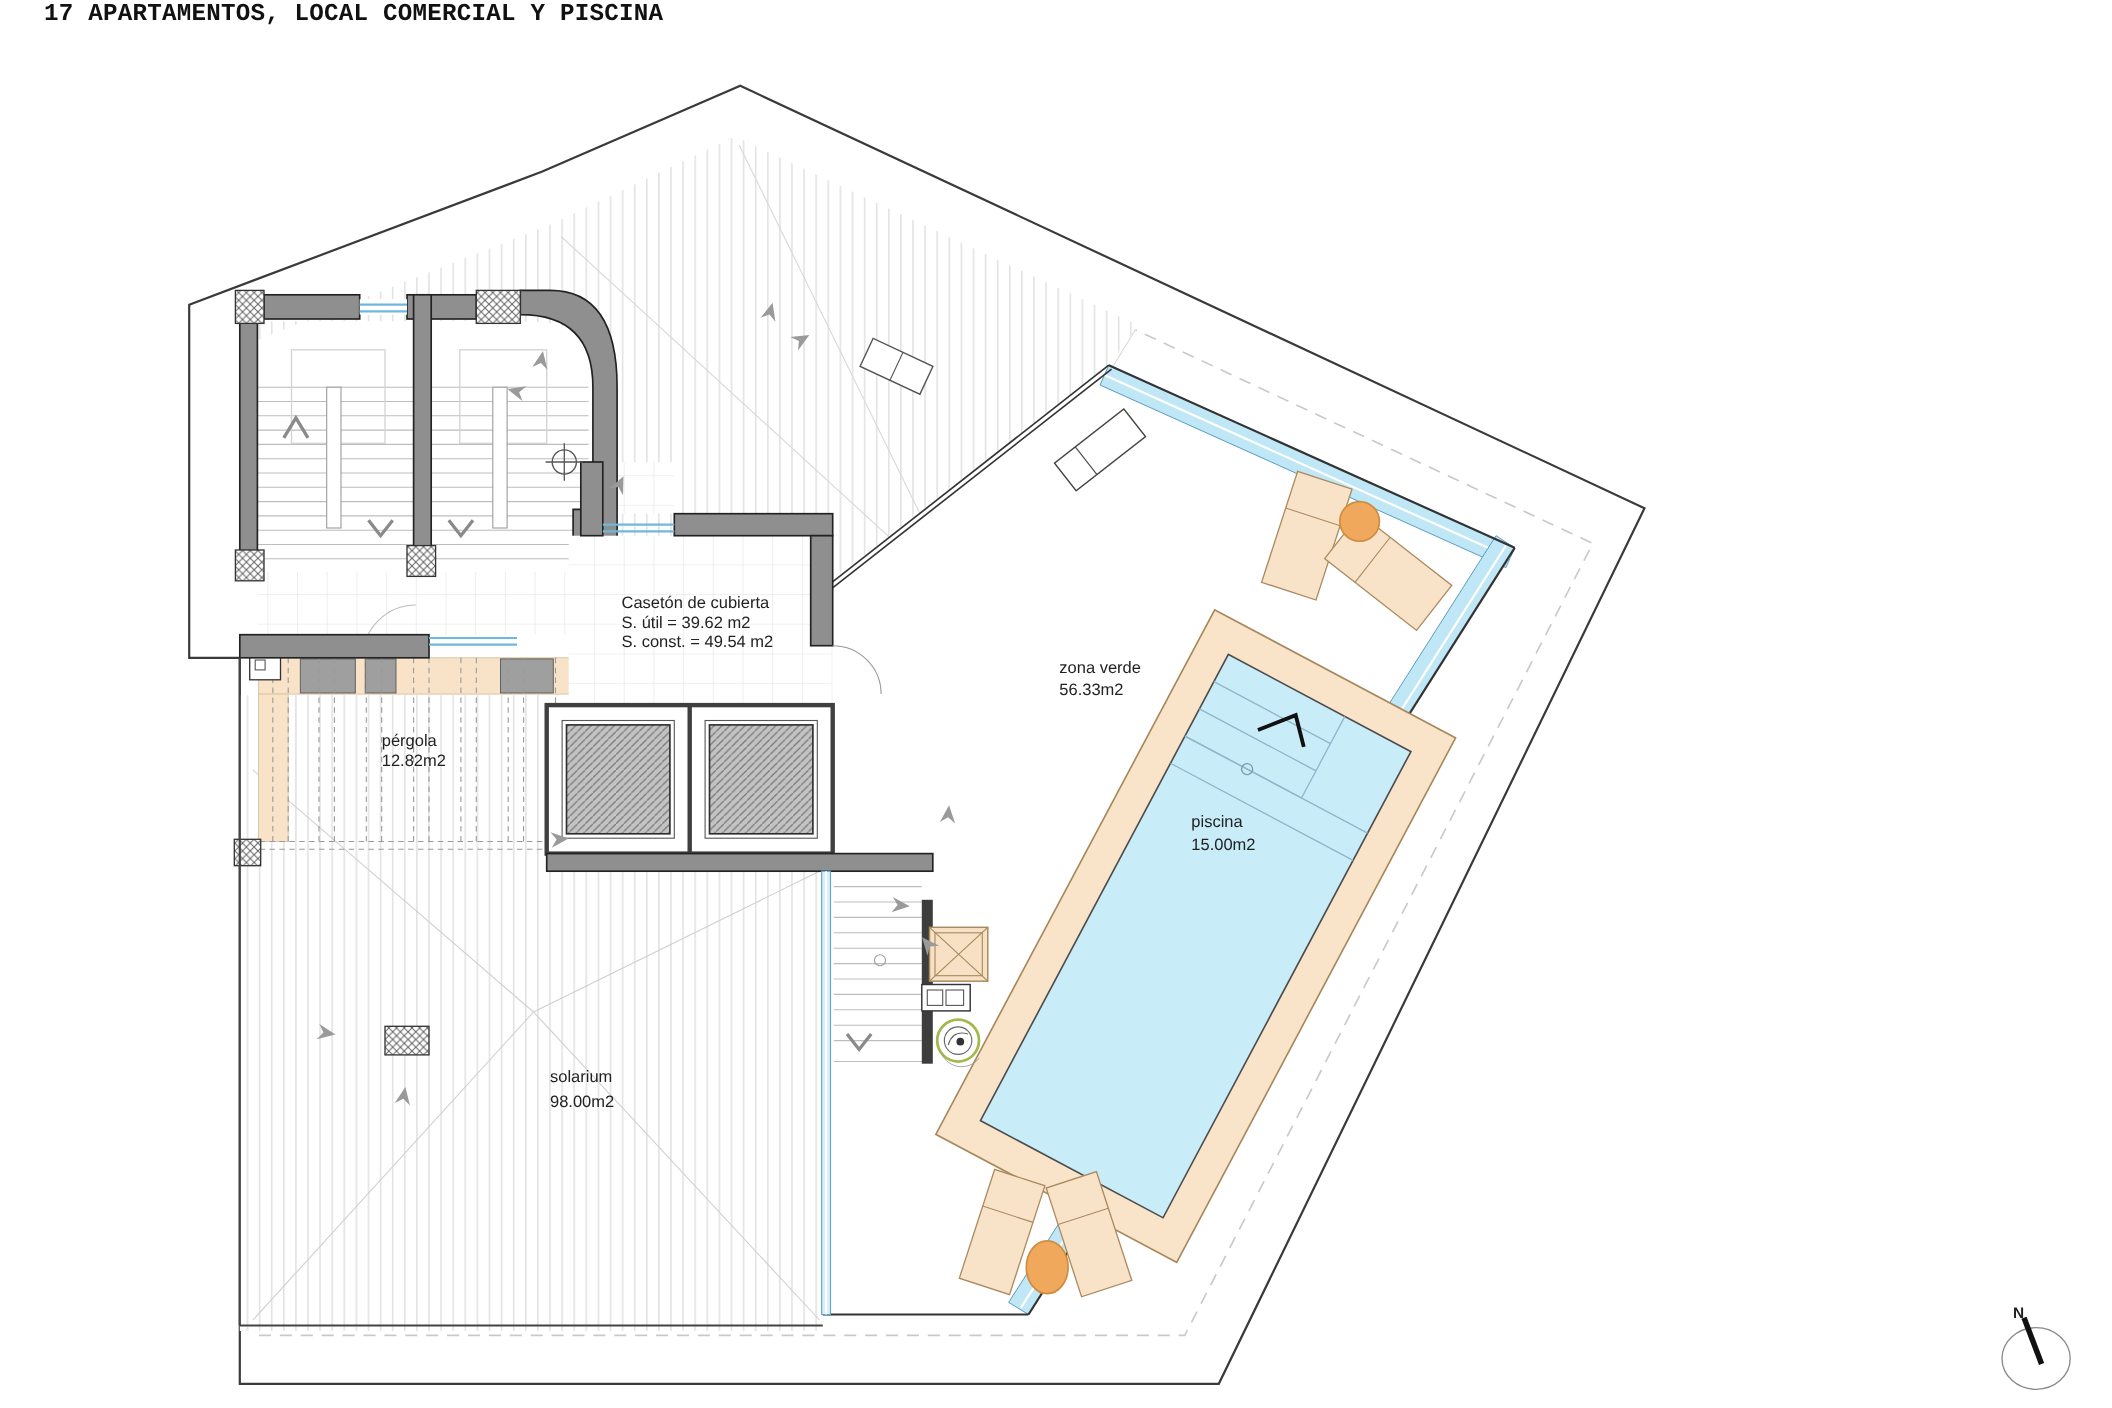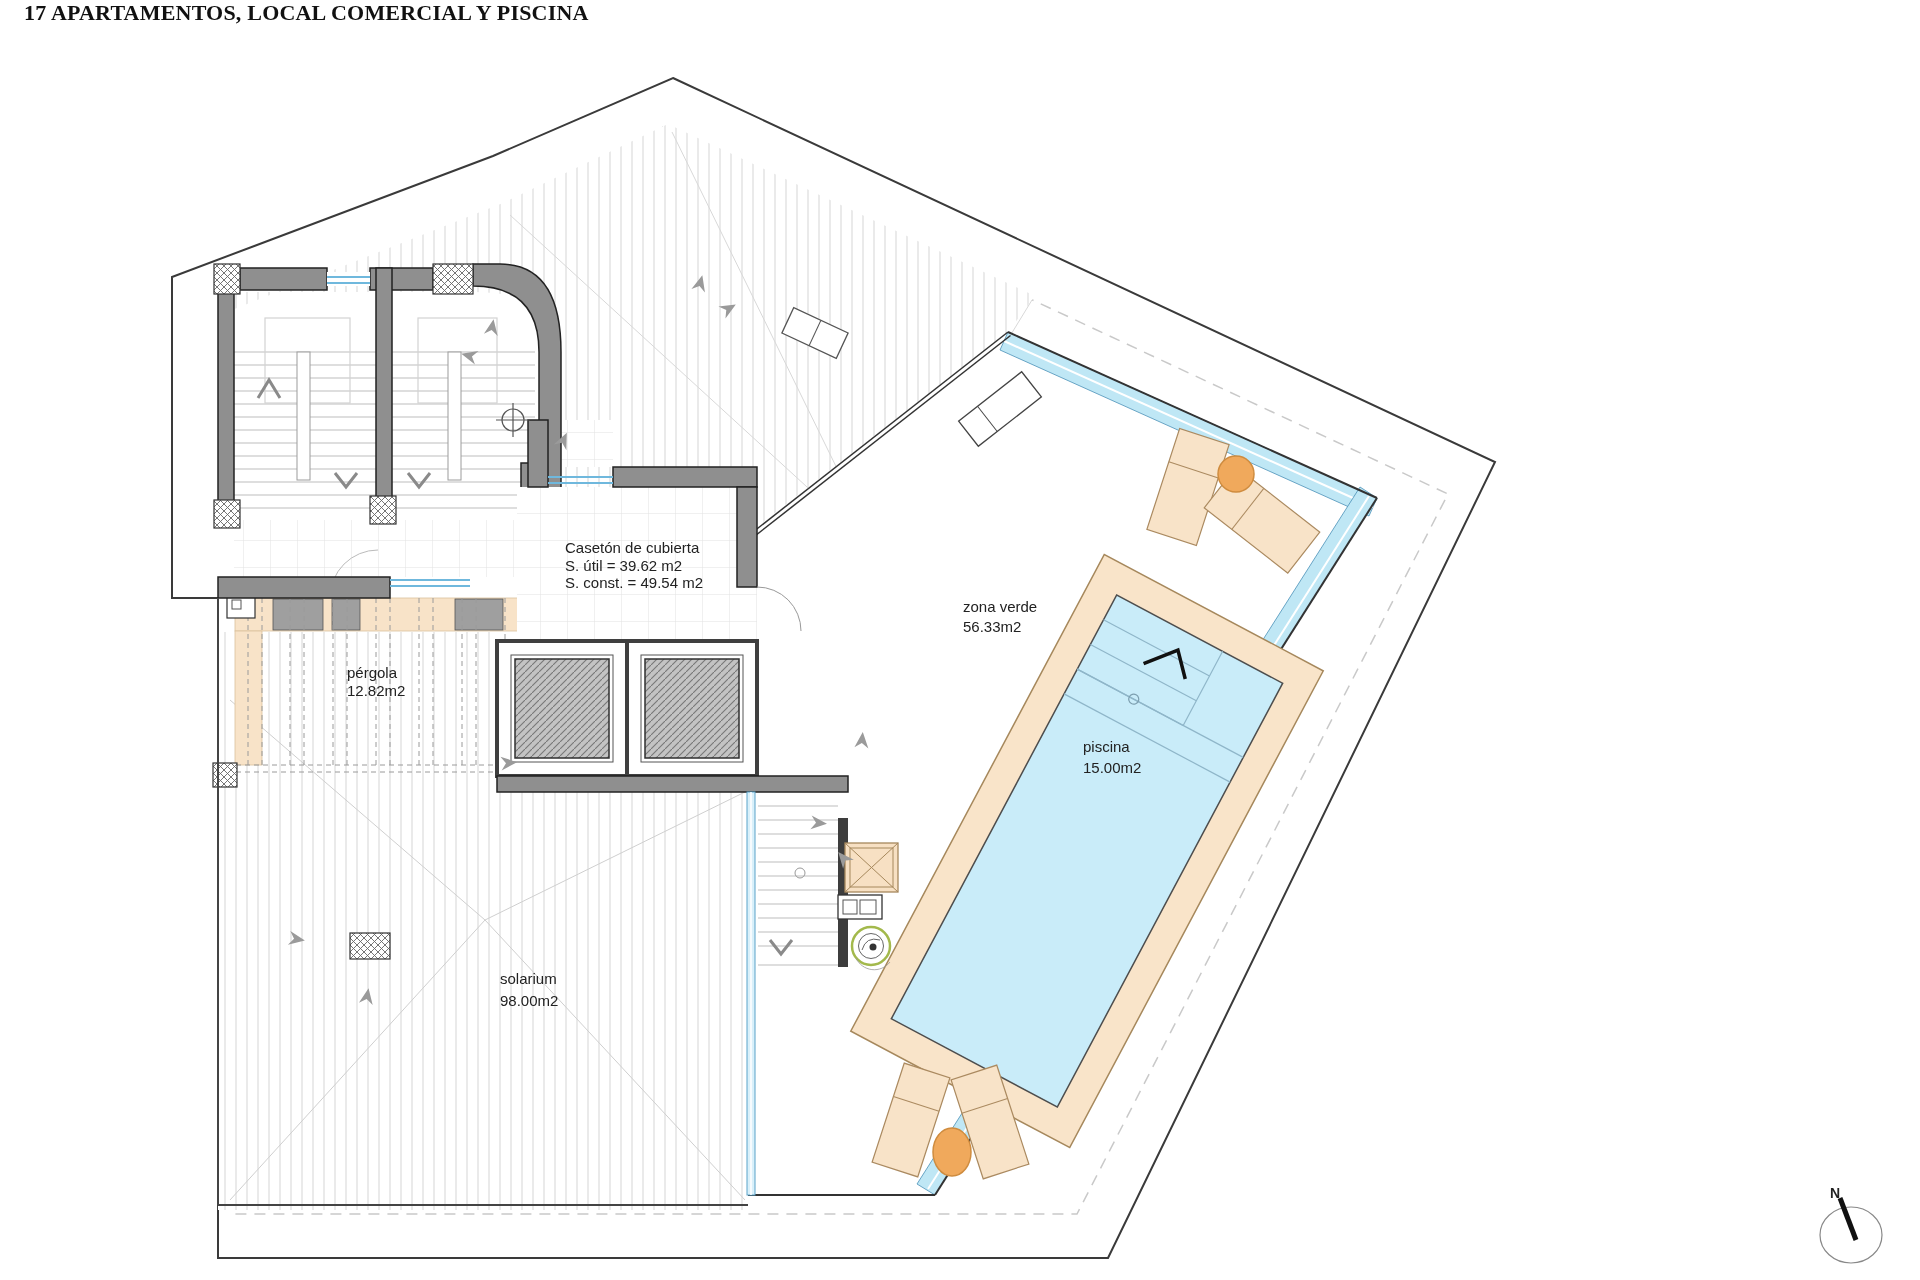--- a/index.html
+++ b/index.html
@@ -1,19 +1,19 @@
 <!DOCTYPE html>
 <html><head>
 <meta charset="utf-8">
 <style>
   html,body{margin:0;padding:0;background:#ffffff;}
   .canvas{position:relative;width:1920px;height:1280px;background:#fff;overflow:hidden;
           font-family:"Liberation Sans", sans-serif;}
-  .title{position:absolute;left:24px;top:0px;font-weight:bold;font-size:22px;color:#111;
-         letter-spacing:0.2px;font-family:Liberation Serif, serif;}
+  .title{position:absolute;left:40px;top:0px;font-weight:bold;font-size:22px;color:#111;
+         letter-spacing:0.2px;font-family:Liberation Mono, monospace;}
   svg{position:absolute;left:0;top:0;}
   text{font-family:"Liberation Sans", sans-serif;fill:#222;}
   .roomlabel{font-size:15px;}
   .northlabel{font-size:14px;font-weight:bold;}
 </style>
 </head>
 <body>
 
 <div class="canvas">
   <div class="title">17 APARTAMENTOS, LOCAL COMERCIAL Y PISCINA</div>

